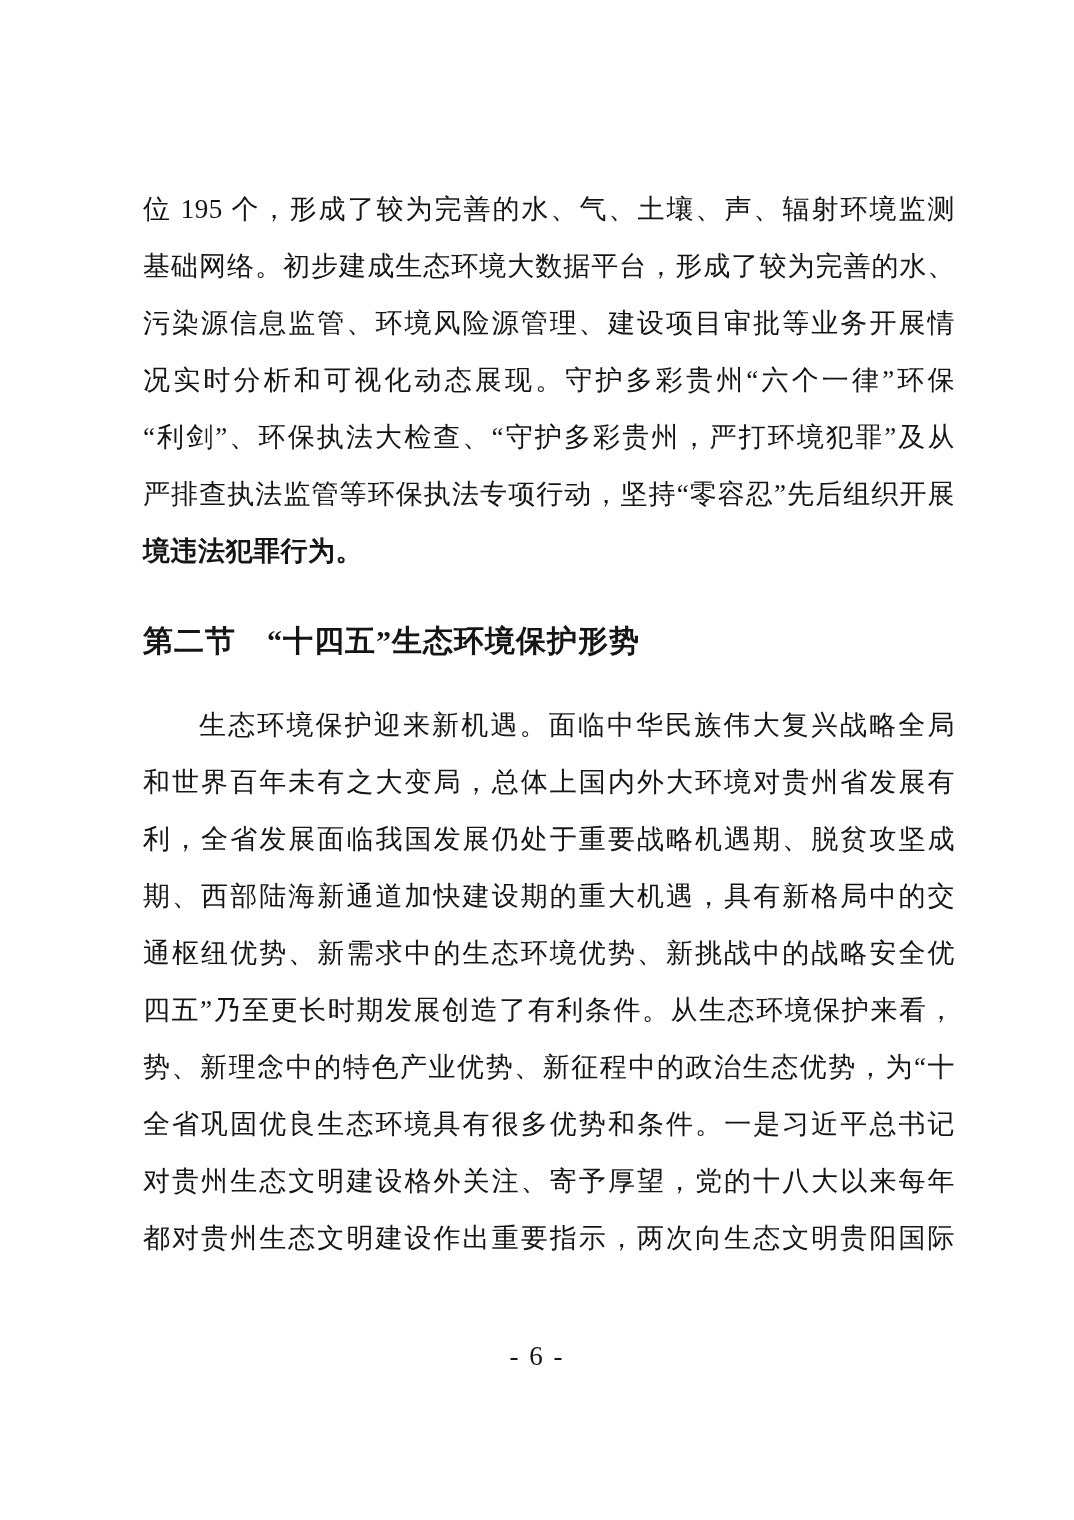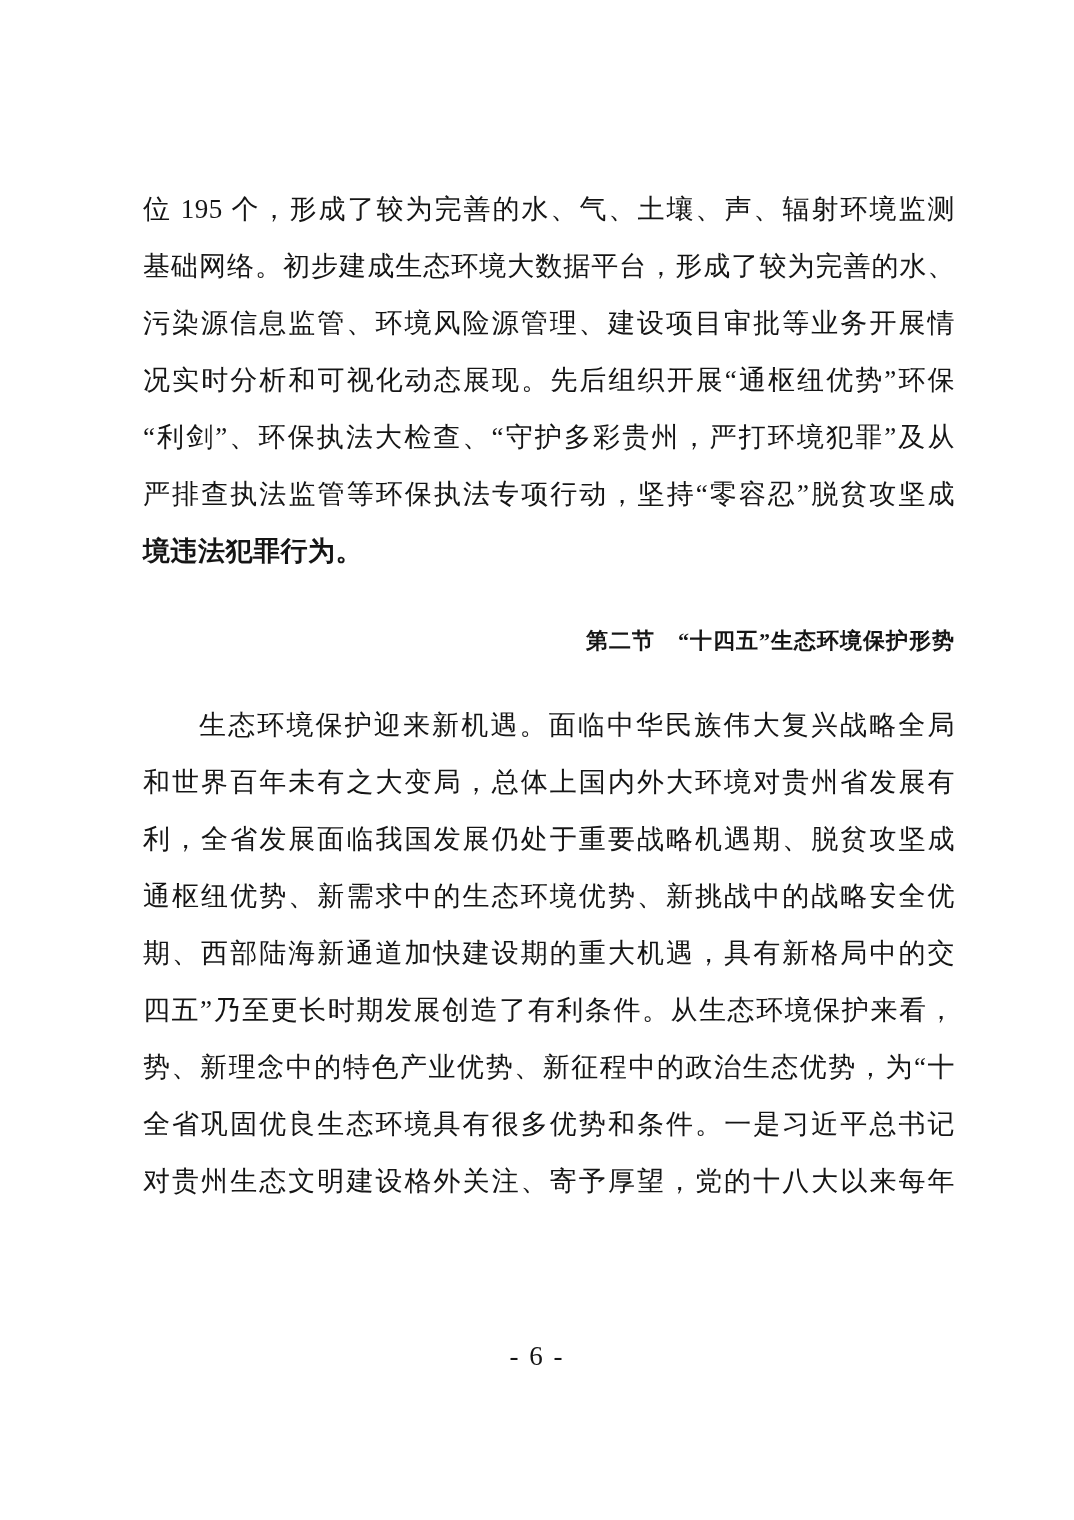--- a/index.html
+++ b/index.html
@@ -39,24 +39,24 @@
     font-weight: bold;
   }
   .line.indent {
     text-indent: 56px;
   }
   .run.bold {
     font-weight: normal;
   }
   .heading {
     margin: 32px 0 28px 0;
-    font-size: 22px;
+    font-size: 30px;
     line-height: 57px;
     font-weight: bold;
-    text-align: right;
+    text-align: left;
     letter-spacing: 1px;
   }
   .footer {
     position: absolute;
     left: 0;
     right: 0;
     top: 1336px;
     text-align: center;
     font-size: 27px;
     line-height: 40px;
@@ -65,35 +65,36 @@
 </style>
 </head>
 <body>
 
 <div class="page">
   <div class="content">
     <div class="paragraph">
         <div class="line"><span class="run">位 195 个，形成了较为完善的水、气、土壤、声、辐射环境监测</span></div>
         <div class="line"><span class="run">基础网络。初步建成生态环境大数据平台，形成了较为完善的水、</span></div>
         <div class="line"><span class="run">污染源信息监管、环境风险源管理、建设项目审批等业务开展情</span></div>
-        <div class="line"><span class="run">况实时分析和可视化动态展现。先后组织开展“通枢纽优势”环保</span></div>
+        <div class="line"><span class="run">况实时分析和可视化动态展现。守护多彩贵州“六个一律”环保</span></div>
         <div class="line"><span class="run">“利剑”、环保执法大检查、“守护多彩贵州，严打环境犯罪”及从</span></div>
-        <div class="line"><span class="run">严排查执法监管等环保执法专项行动，坚持“零容忍”脱贫攻坚成</span></div>
+        <div class="line"><span class="run">严排查执法监管等环保执法专项行动，坚持“零容忍”先后组织开展</span></div>
         <div class="line end"><span class="run">境违法犯罪行为。</span></div>
       </div>
 
     <h2 class="heading">第二节　“十四五”生态环境保护形势</h2>
 
     <div class="paragraph">
         <div class="line indent"><span class="run bold">生态环境保护迎来新机遇。</span><span class="run">面临中华民族伟大复兴战略全局</span></div>
         <div class="line"><span class="run">和世界百年未有之大变局，总体上国内外大环境对贵州省发展有</span></div>
         <div class="line"><span class="run">利，全省发展面临我国发展仍处于重要战略机遇期、脱贫攻坚成</span></div>
+        <div class="line"><span class="run">期、西部陆海新通道加快建设期的重大机遇，具有新格局中的交</span></div>
         <div class="line"><span class="run">通枢纽优势、新需求中的生态环境优势、新挑战中的战略安全优</span></div>
-        <div class="line"><span class="run">期、西部陆海新通道加快建设期的重大机遇，具有新格局中的交</span></div>
         <div class="line"><span class="run">四五”乃至更长时期发展创造了有利条件。从生态环境保护来看，</span></div>
         <div class="line"><span class="run">势、新理念中的特色产业优势、新征程中的政治生态优势，为“十</span></div>
         <div class="line"><span class="run">全省巩固优良生态环境具有很多优势和条件。</span><span class="run bold">一是</span><span class="run">习近平总书记</span></div>
         <div class="line"><span class="run">对贵州生态文明建设格外关注、寄予厚望，党的十八大以来每年</span></div>
+        <div class="line"><span class="run">都对贵州生态文明建设作出重要指示，两次向生态文明贵阳国际</span></div>
       </div>
   </div>
 
   <div class="footer">- 6 -</div>
 </div>
 
 </body></html>

